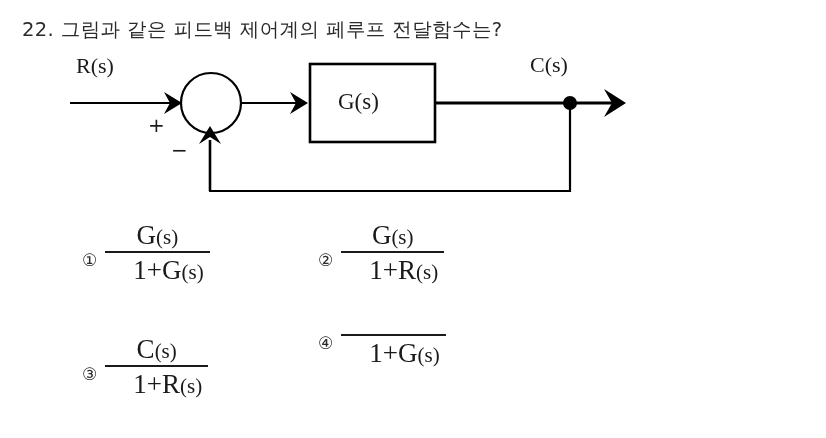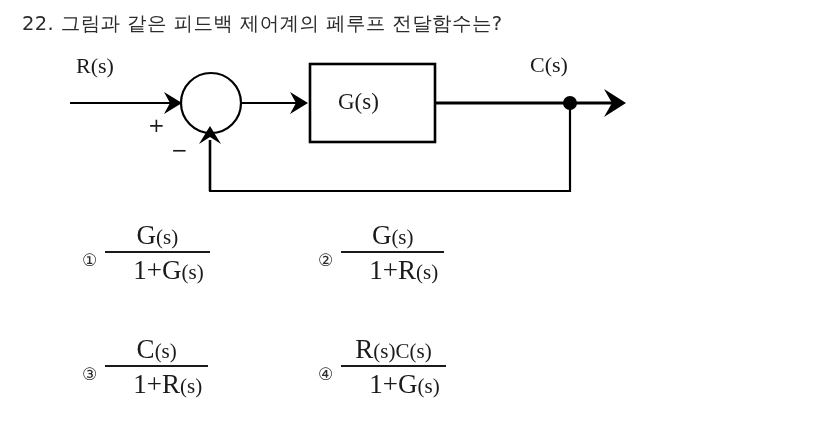--- a/index.html
+++ b/index.html
@@ -14,21 +14,21 @@
     background: #ffffff;
     overflow: hidden;
     font-family: "Liberation Serif", "DejaVu Serif", serif;
     color: #1a1a1a;
   }
 
   
   #question {
     position: absolute;
     left: 22px;
-    top: 10px;
+    top: 16px;
     font-family: "DejaVu Sans", "Liberation Sans", sans-serif;
     font-size: 19.5px;
     letter-spacing: 0.4px;
     color: #2b2b2b;
     white-space: nowrap;
   }
 
   
   #diagram {
     position: absolute;
@@ -182,20 +182,19 @@
       <span class="fraction">
         <span class="numer"><span>C</span><span class="fr-sub">(s)</span></span>
         <span class="bar"></span>
         <span class="denom"><span>1+R</span><span class="fr-sub">(s)</span></span>
       </span>
     </div>
 
     <div class="option opt-4">
       <span class="opt-num">④</span>
       <span class="fraction">
-        <span class="numer"><span>R</span><span class="fr-sub">(s)C(s)</span></span>
         <span class="bar"></span>
         <span class="denom"><span>1+G</span><span class="fr-sub">(s)</span></span>
       </span>
     </div>
   </div>
 
 </div>
 
 </body></html>

